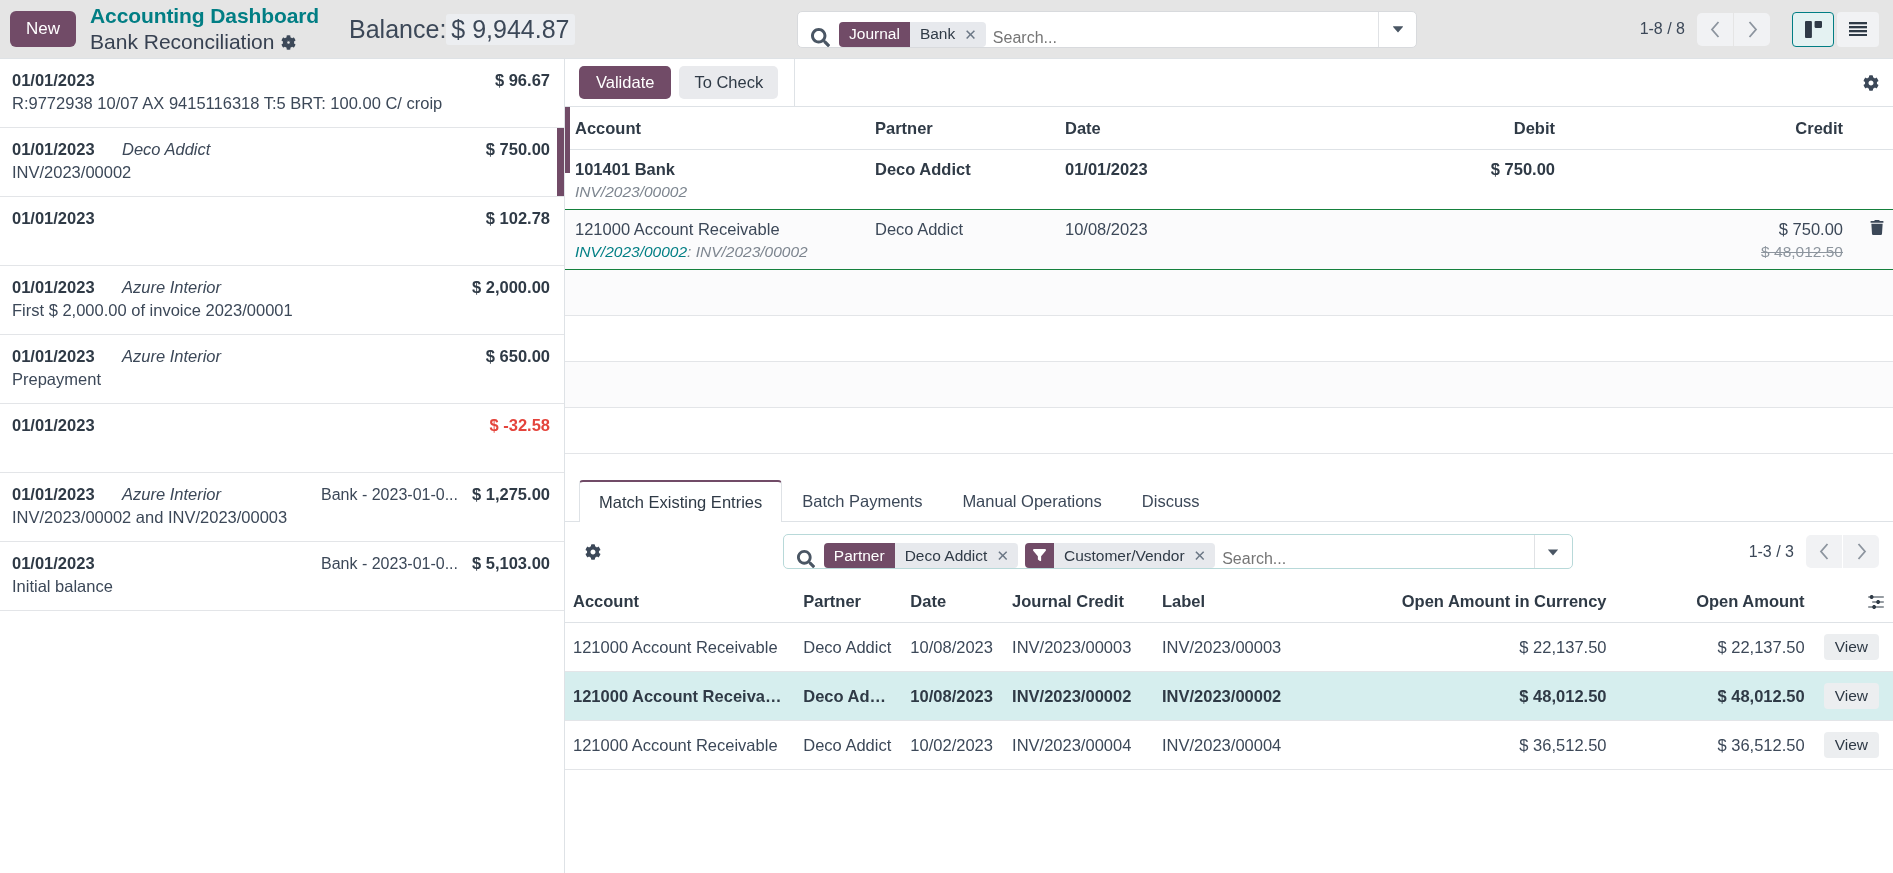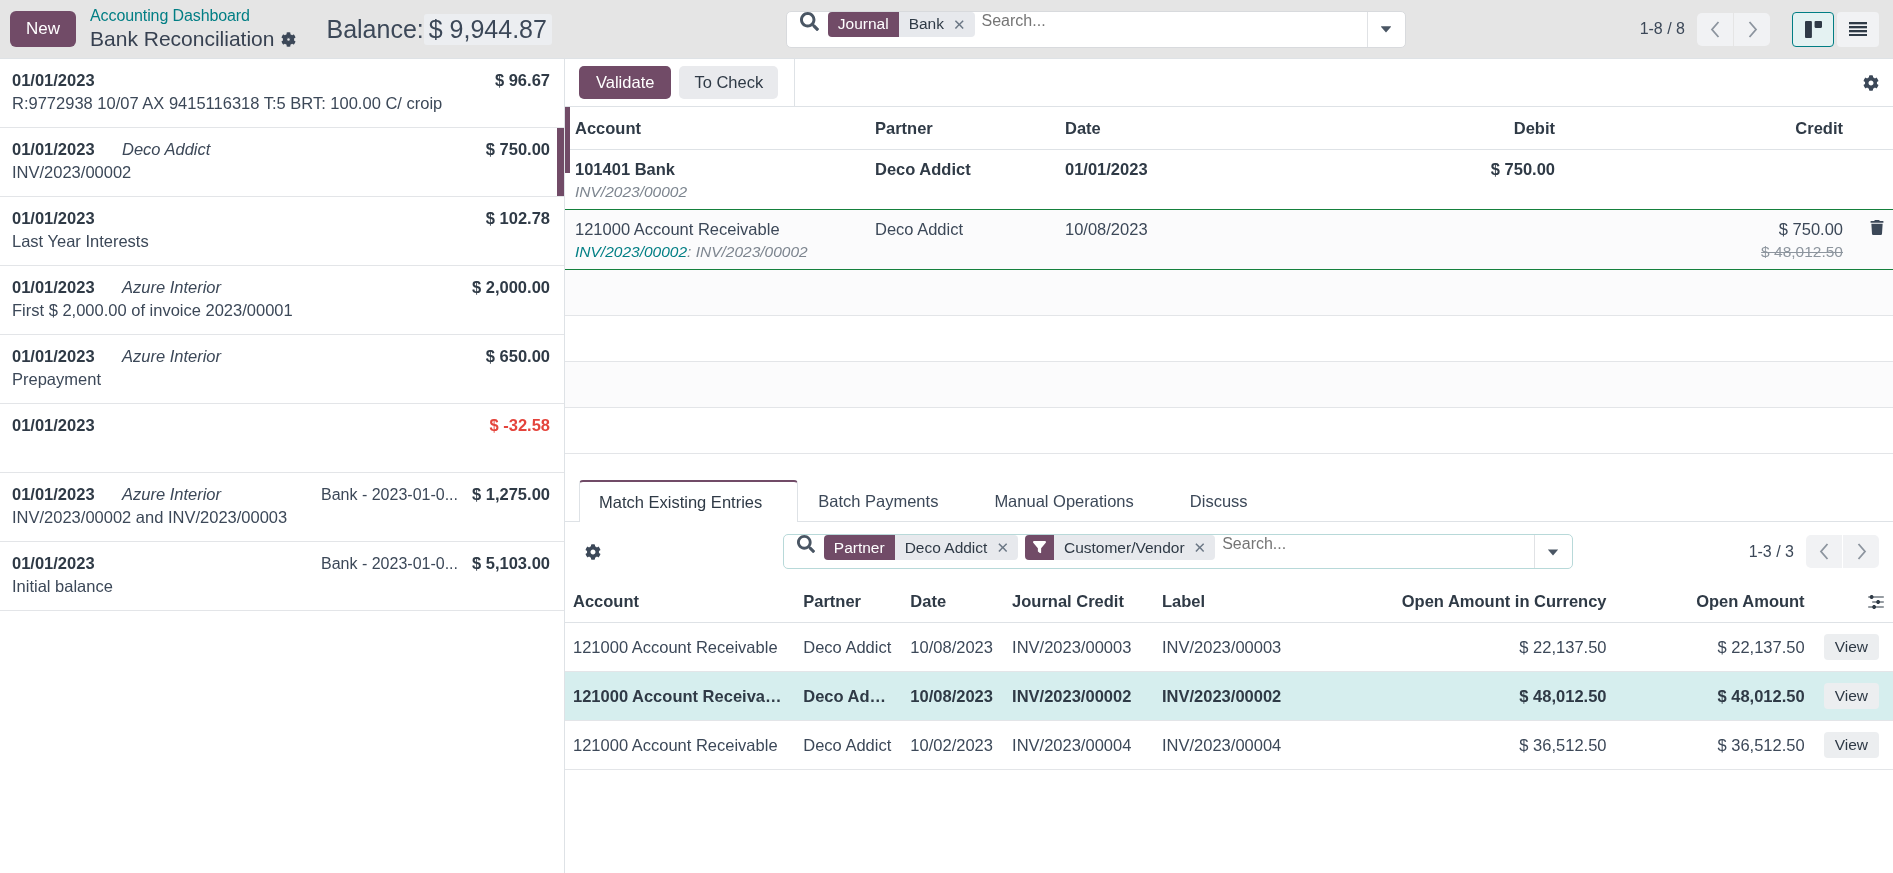--- a/index.html
+++ b/index.html
@@ -24,31 +24,31 @@
   }
   .btn-new {
     background: #714B67; color: #fff;
     border: none; border-radius: 6px;
     font-size: 17px; font-weight: 400;
     padding: 8px 16px; cursor: pointer;
     font-family: "Liberation Sans", sans-serif;
     line-height: 1.2;
   }
   .breadcrumb { margin-left: 14px; display: flex; flex-direction: column; justify-content: center; line-height: 1.25; }
-  .bc-top { color: #017e84; font-size: 16px; font-weight: 400; cursor: pointer; letter-spacing: -0.1px; }
+  .bc-top { color: #017e84; font-size: 21px; font-weight: 700; cursor: pointer; letter-spacing: -0.1px; }
   .bc-sub { color: #374151; font-size: 21px; font-weight: 400; display: flex; align-items: center; gap: 7px; }
   .bc-gear { display: inline-flex; cursor: pointer; color: #3c4858; }
 
   .balance-wrap { margin-left: 30px; display: flex; align-items: baseline; font-size: 25px; color: #3c4858; font-weight: 400; }
   .balance-label { }
   .balance-value { background: #eceef1; padding: 1px 5px; border-radius: 3px; font-weight: 400; }
 
   .search-area { flex: 1; display: flex; justify-content: center; }
   .searchbox {
-    display: flex; align-items: flex-start;
+    display: flex; align-items: flex-end;
     width: 620px; height: 37px;
     border: 1px solid #d8dadd; border-radius: 5px;
     background: #fff; overflow: hidden;
   }
   .search-icon { padding: 0 9px 0 13px; display: flex; color: #4a5664; }
   .facet { display: flex; align-items: stretch; height: 25px; border-radius: 4px; overflow: hidden; margin-right: 7px; font-size: 15.5px; }
   .facet-key { background: #714B67; color: #fff; padding: 2px 10px; display: flex; align-items: center; font-weight: 400; }
   .facet-key.icon-key { padding: 2px 8px; }
   .facet-val { background: #e7e9ed; color: #2f3a46; padding: 2px 9px 2px 10px; display: flex; align-items: center; gap: 9px; }
   .facet-x { color: #6b7785; font-size: 15px; cursor: pointer; line-height: 1; }
@@ -127,21 +127,21 @@
   .ml-sub { display: block; font-style: italic; font-size: 15.5px; color: #7d858f; margin-top: 4px; font-weight: 400; }
   .ml-sub .lnk { color: #017e84; text-decoration: none; cursor: pointer; }
   .ml-strike { display: block; font-size: 15.5px; color: #8d959e; margin-top: 4px; text-decoration: line-through; font-weight: 400; }
   .trash { color: #3c4858; cursor: pointer; padding-left: 7px; font-size: 15px; }
   .ml-empty td { height: 46px; border-bottom: 1px solid #e3e5e8; }
   .ml-empty.alt td { background: #fbfbfc; }
 
   
   .tabs-wrap { margin-top: 26px; padding: 0 0 0 14px; border-bottom: 1px solid #dee2e6; display: flex; }
   .tab {
-    font-size: 16.5px; color: #3c4858; padding: 11px 35px 10px 19px; cursor: pointer;
+    font-size: 16.5px; color: #3c4858; padding: 11px 19px 10px 19px; cursor: pointer;
     border: 1px solid transparent; border-bottom: none; margin-bottom: -1px; white-space: nowrap;
   }
   .tab.active { color: #2f3a46; background: #fff; border-color: #dee2e6; border-top: 2px solid #714B67; border-radius: 4px 4px 0 0; }
 
   .tab-toolbar { display: flex; align-items: center; padding: 12px 14px; gap: 10px; }
   .tt-gear { display: flex; cursor: pointer; color: #3c4858; padding: 0 6px; }
   .tt-search-wrap { flex: 1; display: flex; justify-content: center; }
   .searchbox.inner { width: 790px; height: 35px; border: 1px solid #b8d9d9; }
   .tt-pager { display: flex; align-items: center; margin-left: auto; }
 
@@ -264,21 +264,20 @@
             </div>
             <div class="stl-row2">INV/2023/00002</div>
           </div>
           <div class="stline">
             <div class="stl-row1">
               <span class="stl-date">01/01/2023</span>
               <span class="stl-partner"></span>
               <span class="stl-ref"></span>
               <span class="stl-amount">$ 102.78</span>
             </div>
-            <div class="stl-row2">Last Year Interests</div>
           </div>
           <div class="stline">
             <div class="stl-row1">
               <span class="stl-date">01/01/2023</span>
               <span class="stl-partner">Azure Interior</span>
               <span class="stl-ref"></span>
               <span class="stl-amount">$ 2,000.00</span>
             </div>
             <div class="stl-row2">First $ 2,000.00 of invoice 2023/00001</div>
           </div>

